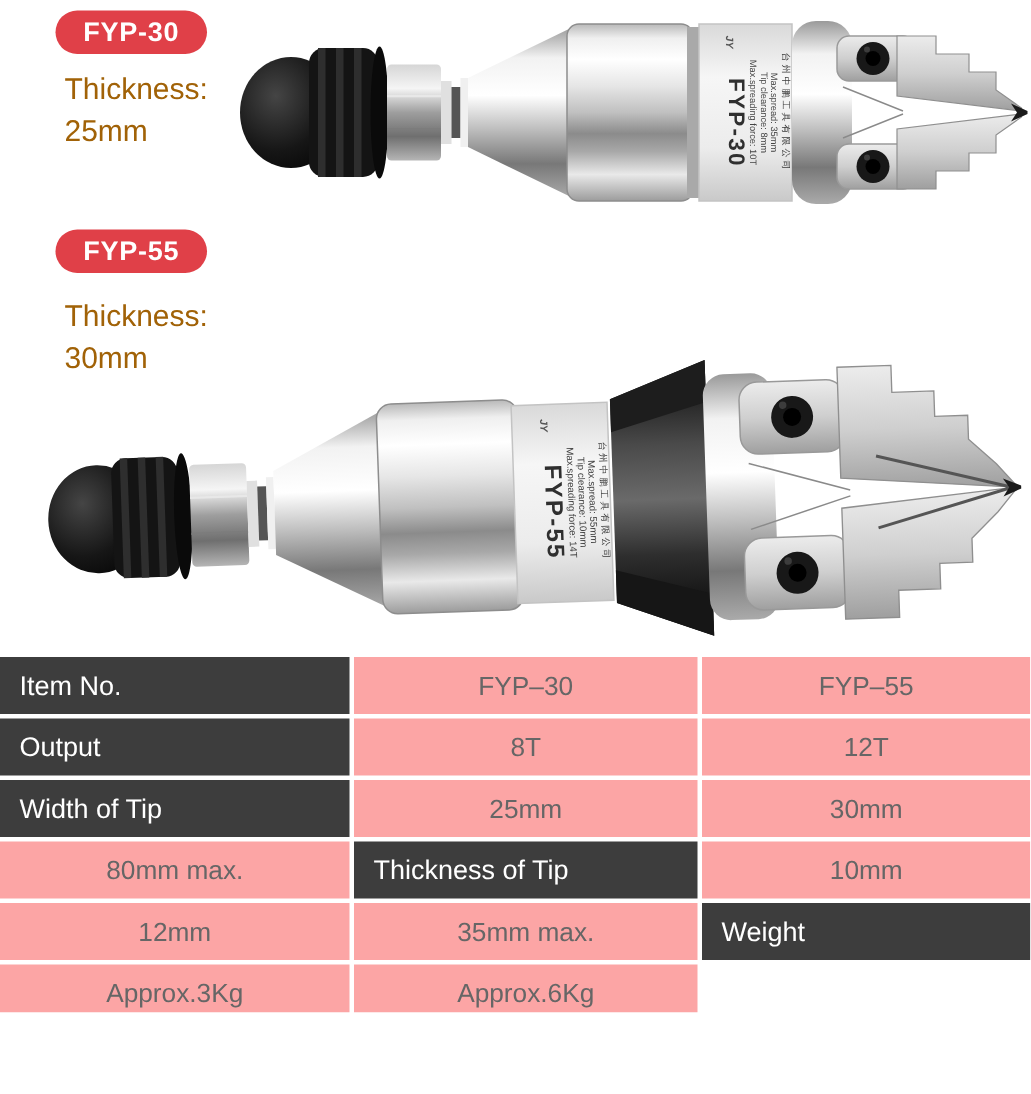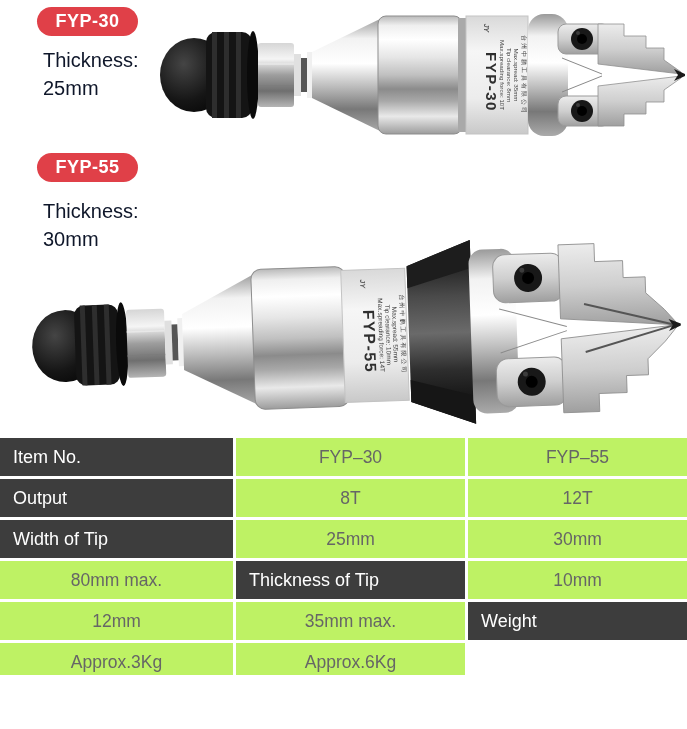--- a/index.html
+++ b/index.html
@@ -5,34 +5,34 @@
   html,body{margin:0;padding:0;background:#fff;}
   .page{position:relative;width:687px;height:675px;background:#ffffff;overflow:hidden;
         font-family:"Liberation Sans", sans-serif;}
   
   .badge{position:absolute;left:37px;width:101px;height:29px;border-radius:15px;
          color:#fff;font-size:18px;font-weight:bold;display:flex;align-items:center;
          justify-content:center;letter-spacing:.5px;}
   .badge1{top:7px;}
   .badge2{top:153px;}
   
-  .thick{position:absolute;left:43px;color:#0f172a;font-size:20px;line-height:28px;}
+  .thick{position:absolute;left:43px;color:#a16207;font-size:20px;line-height:28px;}
   .thick1{top:46px;}
   .thick2{top:197px;}
   
   .photo1{position:absolute;left:150px;top:2px;}
   .photo2{position:absolute;left:25px;top:230px;}
   svg text{font-family:"Liberation Sans", sans-serif;}
   
   .spec-table{position:absolute;left:0;top:438px;width:687px;display:grid;
               grid-template-columns:233px 229px 1fr;grid-auto-rows:38px;gap:3px;
               background:#ffffff;}
   .cell-label{background:#3d3d3d;color:#ffffff;display:flex;align-items:center;
               padding-left:13px;font-size:18px;text-align:center;}
-  .cell-val{background:#bef264;color:#666666;display:flex;align-items:center;
+  .cell-val{background:#fca5a5;color:#666666;display:flex;align-items:center;
             justify-content:center;font-size:17.5px;}
 </style>
 </head>
 <body>
 
 <div class="page">
 
   <div class="badge badge1" style="background-color: rgb(224, 64, 72);">FYP-30</div>
   <div class="thick thick1">
     <div>Thickness:</div>

